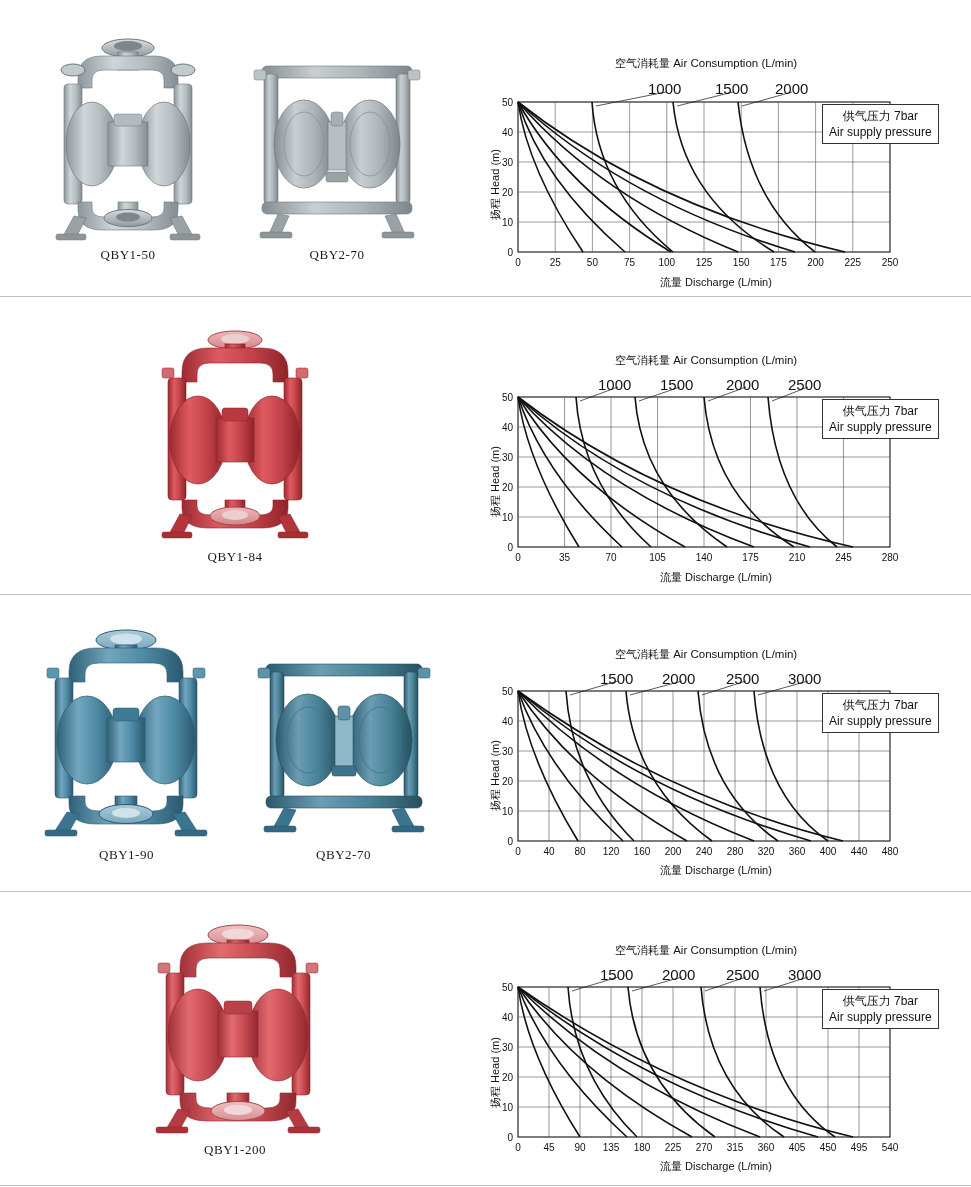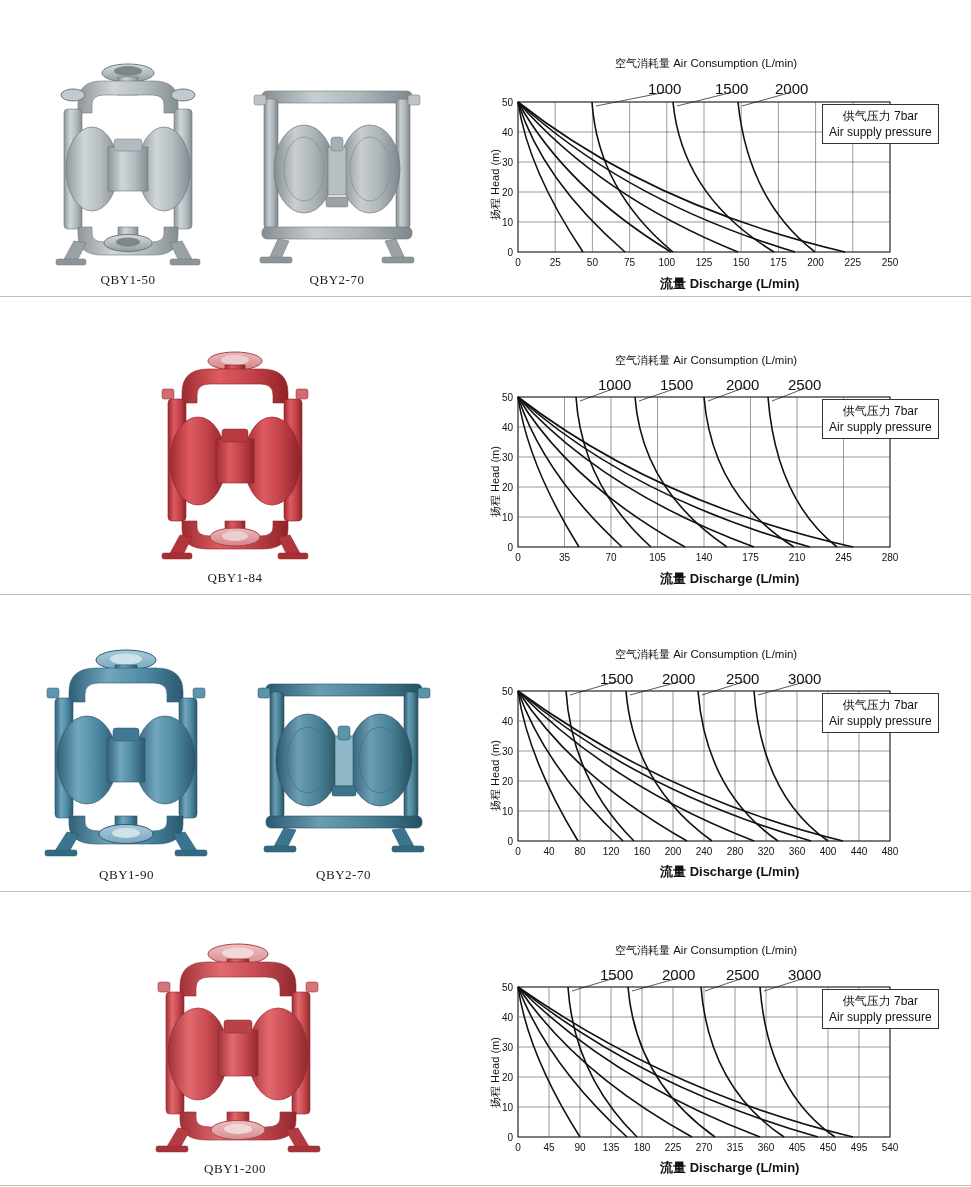--- a/index.html
+++ b/index.html
@@ -19,21 +19,21 @@
     width: 971px;
     border-bottom: 1px solid #bfbfbf;
     display: flex;
     align-items: stretch;
   }
   .row:last-child { border-bottom: 1px solid #bfbfbf; }
   .pumps {
     width: 470px;
     position: relative;
     display: flex;
-    align-items: flex-end;
+    align-items: center;
     justify-content: center;
     padding-bottom: 8px;
   }
   .pump-cell {
     display: flex;
     flex-direction: column;
     align-items: center;
     justify-content: flex-end;
   }
   .pump-label {
@@ -58,24 +58,23 @@
   .axis-y-label {
     position: absolute;
     font-size: 11px;
     color: #111;
     transform: rotate(-90deg);
     transform-origin: left top;
     white-space: nowrap;
   }
   .axis-x-label {
     position: absolute;
-    font-size: 13px;
+    font-size: 11px;
     color: #111;
     white-space: nowrap;
-    font-weight: bold;
   }
   .note-box {
     position: absolute;
     border: 1px solid #333;
     background: #fff;
     font-size: 12px;
     line-height: 1.35;
     padding: 3px 6px;
     color: #111;
     text-align: center;

